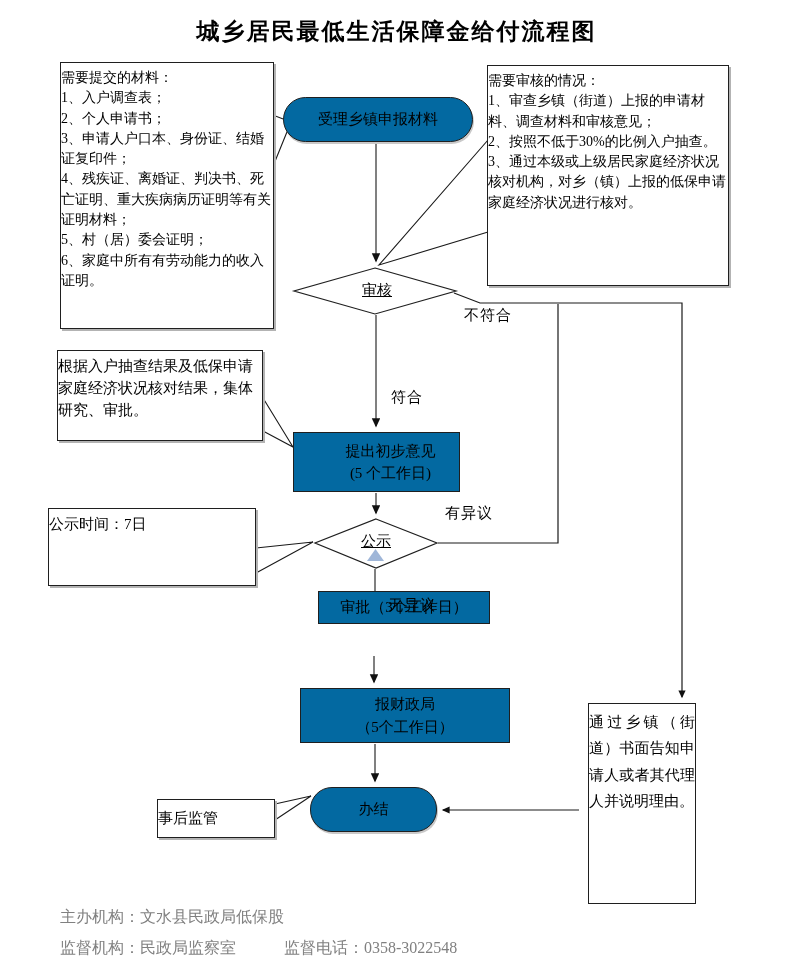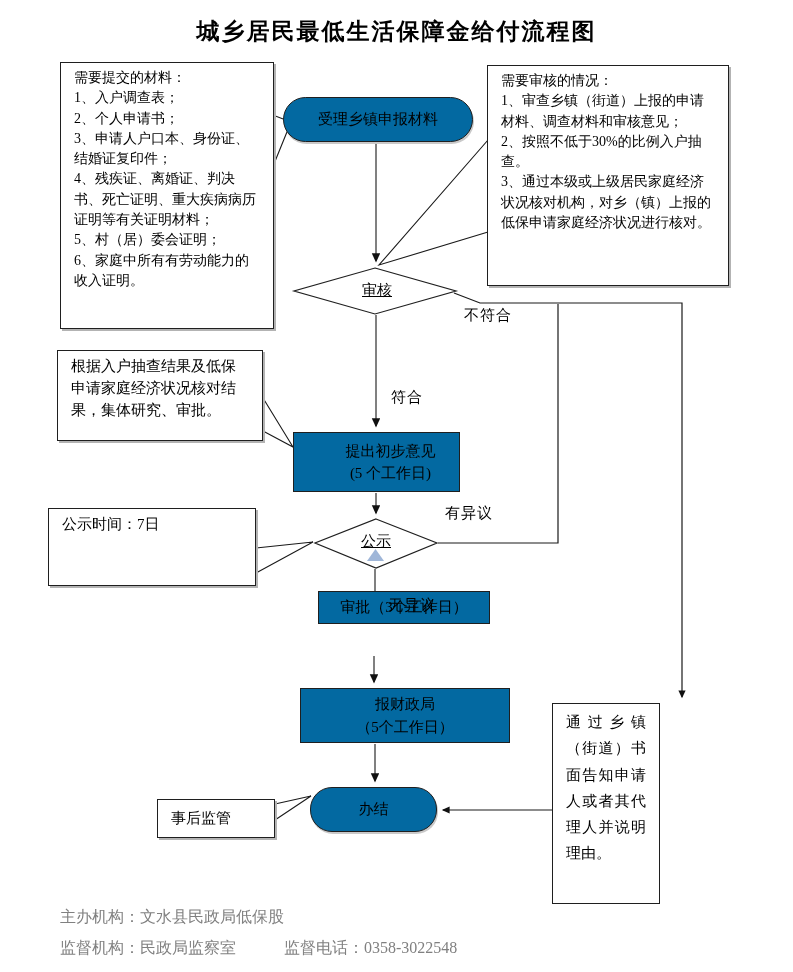--- a/index.html
+++ b/index.html
@@ -9,21 +9,21 @@
     overflow:hidden;
   }
   .abs{position:absolute;box-sizing:border-box;}
   #title{
     left:0;top:16px;width:793px;text-align:center;
     font-family:"Liberation Sans","DejaVu Sans",sans-serif;
     font-size:23px;font-weight:bold;letter-spacing:2px;z-index:3;
   }
   .callout{
     border:1px solid #1f1f1f;background:#fff;z-index:2;
-    font-size:14px;line-height:1.45;padding:5px 13px;
+    font-size:14px;line-height:1.45;padding:5px 0;
     white-space:pre-line;box-shadow:2px 2px 0 #b3b3b3;
   }
   .proc{
     border:1px solid #1f1f1f;background:#0369a1;z-index:2;
     display:flex;align-items:center;justify-content:center;text-align:center;
     font-size:15px;line-height:1.5;white-space:pre-line;
   }
   .stadium{border-radius:23px;box-shadow:1px 2px 0 #c9c9c9;}
   .dlabel{z-index:3;font-size:15px;text-decoration:underline;}
   .edge-label{position:absolute;z-index:3;font-size:15px;letter-spacing:1px;}
@@ -32,21 +32,21 @@
   #accept-stadium{left:283px;top:97px;width:190px;height:45px;}
   #audit-label{left:347px;top:281px;width:60px;text-align:center;}
   #research-box{left:57px;top:350px;width:206px;height:91px;font-size:15px;box-shadow:2px 2px 0 #b3b3b3;}
   #preliminary-box{left:293px;top:432px;width:167px;height:60px;padding-left:28px;}
   #publicity-period-box{left:48px;top:508px;width:208px;height:78px;font-size:15px;}
   #publicity-label{left:346px;top:532px;width:60px;text-align:center;}
   #approve-box{left:318px;top:591px;width:172px;height:33px;}
   #finance-box{left:300px;top:688px;width:210px;height:55px;text-align:center;}
   #complete-stadium{left:310px;top:787px;width:127px;height:45px;border-radius:22px;}
   #supervision-box{left:157px;top:799px;width:118px;height:39px;font-size:15px;display:flex;align-items:center;box-shadow:2px 2px 0 #b3b3b3;}
-  #notify-box{left:552px;top:703px;width:108px;height:201px;font-size:15px;line-height:1.75;
+  #notify-box{left:588px;top:703px;width:108px;height:201px;font-size:15px;line-height:1.75;
     text-align:justify;text-justify:inter-ideograph;box-shadow:none;white-space:normal;}
   #label-not-conform{left:464px;top:306px;}
   #label-conform{left:391px;top:388px;}
   #label-objection{left:445px;top:504px;}
   #label-no-objection{left:388px;top:596px;}
   #footer{left:60px;top:901px;width:600px;line-height:1.95;font-size:16px;z-index:3;}
   #lines{position:absolute;left:0;top:0;width:793px;height:972px;z-index:1;pointer-events:none;}
 </style>
 </head>
 <body>

